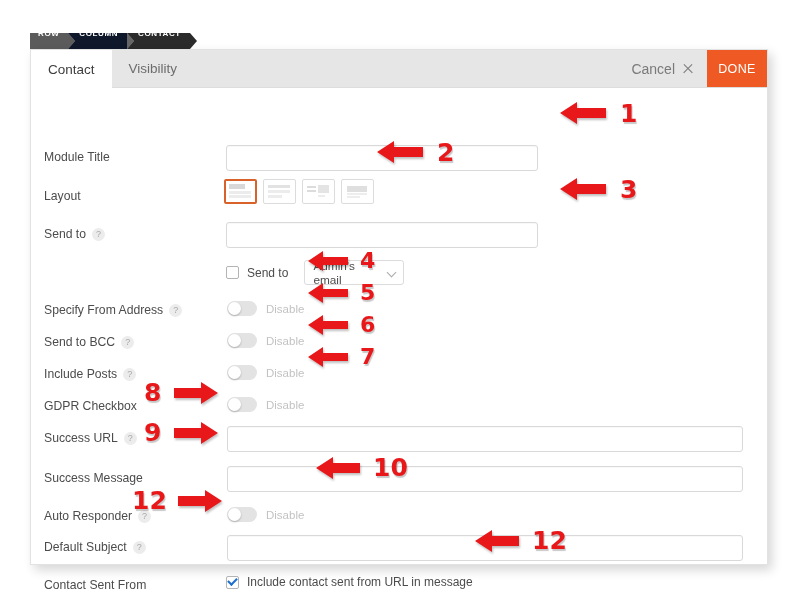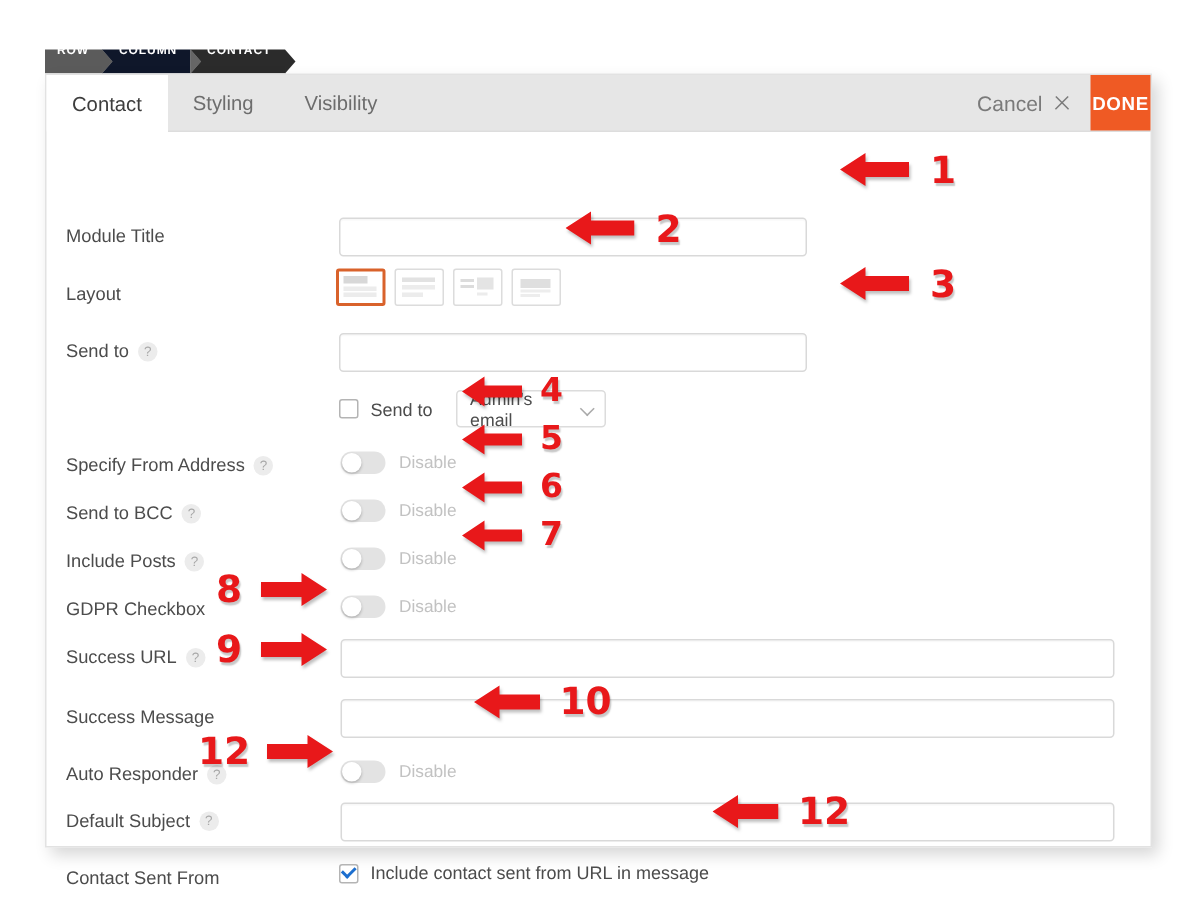--- a/index.html
+++ b/index.html
@@ -78,22 +78,22 @@
   }
   .x-icon { display: inline-block; width: 11px; height: 11px; position: relative; }
   .x-icon:before, .x-icon:after {
     content: ""; position: absolute; left: 0; top: 5px;
     width: 12px; height: 1.4px; background: #7a7a7a;
   }
   .x-icon:before { transform: rotate(45deg); }
   .x-icon:after  { transform: rotate(-45deg); }
   .done-btn {
     display: flex; align-items: center; justify-content: center;
-    width: 40px; background: #ef5a24; color: #ffffff;
-    font-size: 12.5px; font-weight: bold; letter-spacing: .4px;
+    width: 60px; background: #ef5a24; color: #ffffff;
+    font-size: 12.5px; font-weight: normal; letter-spacing: .4px;
     cursor: pointer;
   }
 
   
   .form { position: relative; padding: 0; }
   .lbl {
     position: absolute; left: 13px;
     font-size: 12.2px; color: #4c4c4c;
     white-space: nowrap;
     display: flex; align-items: center; gap: 6px;
@@ -183,21 +183,20 @@
   <div class="breadcrumb">
     <span class="crumb c1">ROW</span>
     <span class="crumb c2">COLUMN</span>
     <span class="crumb c3">CONTACT</span>
   </div>
 
   <div class="panel">
 
     <div class="tabbar">
       <div class="tab active">Contact</div>
-      <div class="tab">Styling</div>
       <div class="tab">Visibility</div>
       <div class="tabbar-right">
         <div class="cancel-btn">
           <span>Cancel</span>
           <span class="x-icon"></span>
         </div>
         <div class="done-btn">DONE</div>
       </div>
     </div>
 

